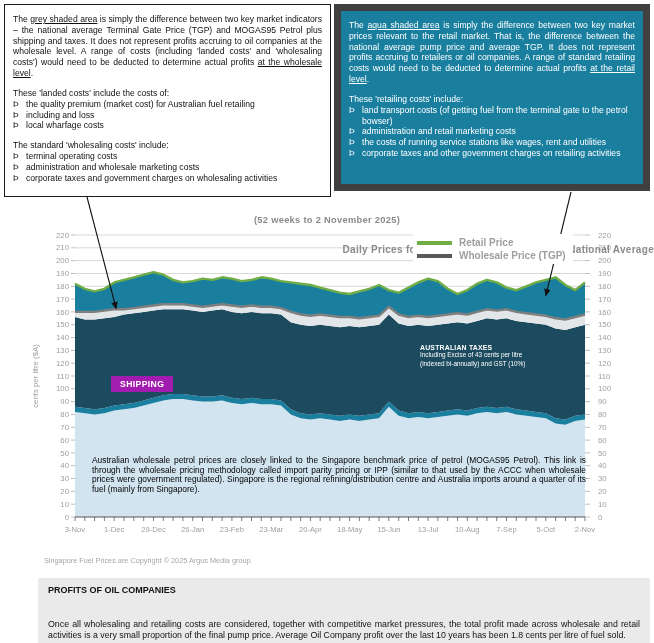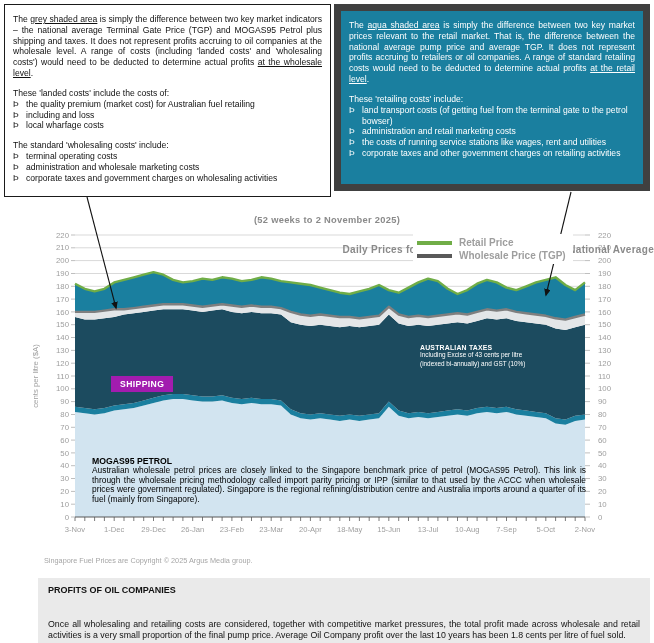--- a/index.html
+++ b/index.html
@@ -325,21 +325,20 @@
 
   <div id="shipping-badge" class="layer">SHIPPING</div>
 
   <div id="taxes-note" class="layer">
     <div class="t1">AUSTRALIAN TAXES</div>
     <div class="t2">Including Excise of 43 cents per litre</div>
     <div class="t2">(indexed bi-annually) and GST (10%)</div>
   </div>
 
   <div id="mogas-note" class="layer">
-    <div class="t1">MOGAS95 PETROL</div>
     <div class="t2">Australian wholesale petrol prices are closely linked to the Singapore benchmark price of petrol (MOGAS95 Petrol). This link is through the wholesale pricing methodology called import parity pricing or IPP (similar to that used by the ACCC when wholesale prices were government regulated). Singapore is the regional refining/distribution centre and Australia imports around a quarter of its fuel (mainly from Singapore).</div>
   </div>
 
   <div id="copyright" class="layer">Singapore  Fuel Prices are Copyright © 2025 Argus Media group.</div>
 
   <div id="profits-box" class="layer">
     <div class="t1">PROFITS OF OIL COMPANIES</div>
     <div class="t2">Once all wholesaling and retailing costs are considered, together with competitive market pressures, the total profit made across wholesale and retail activities is a very small proportion of the final pump price. Average Oil Company profit over the last 10 years has been 1.8 cents per litre of fuel sold.</div>
   </div>
 

